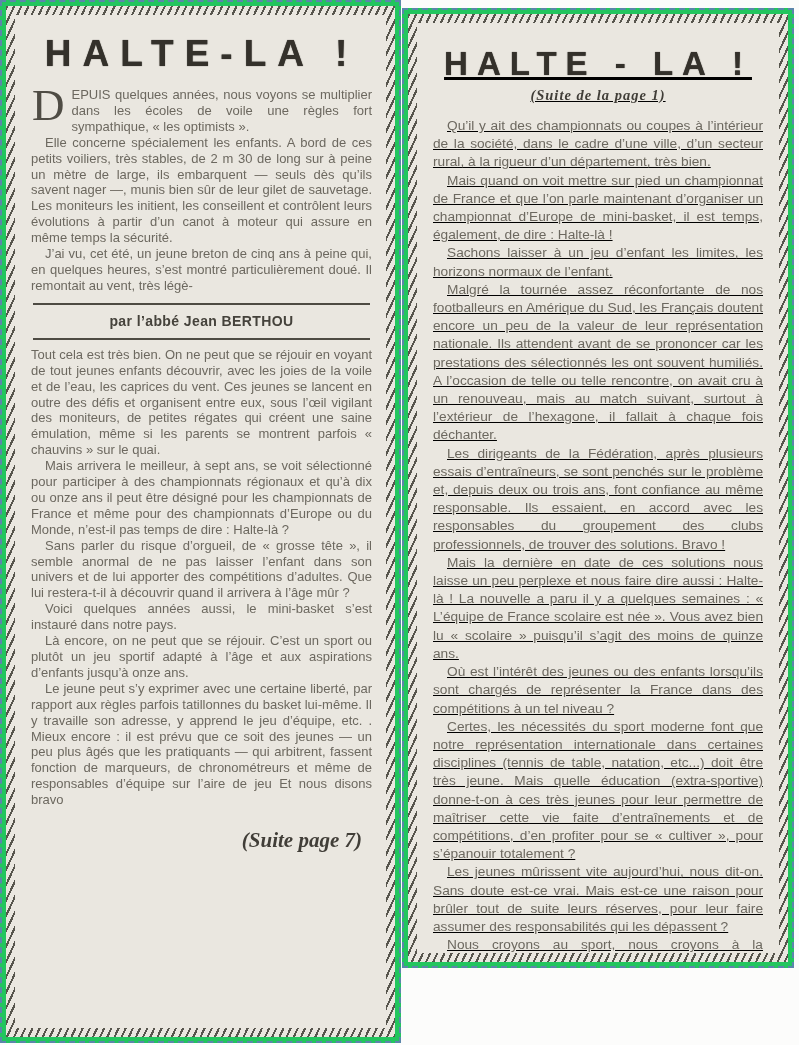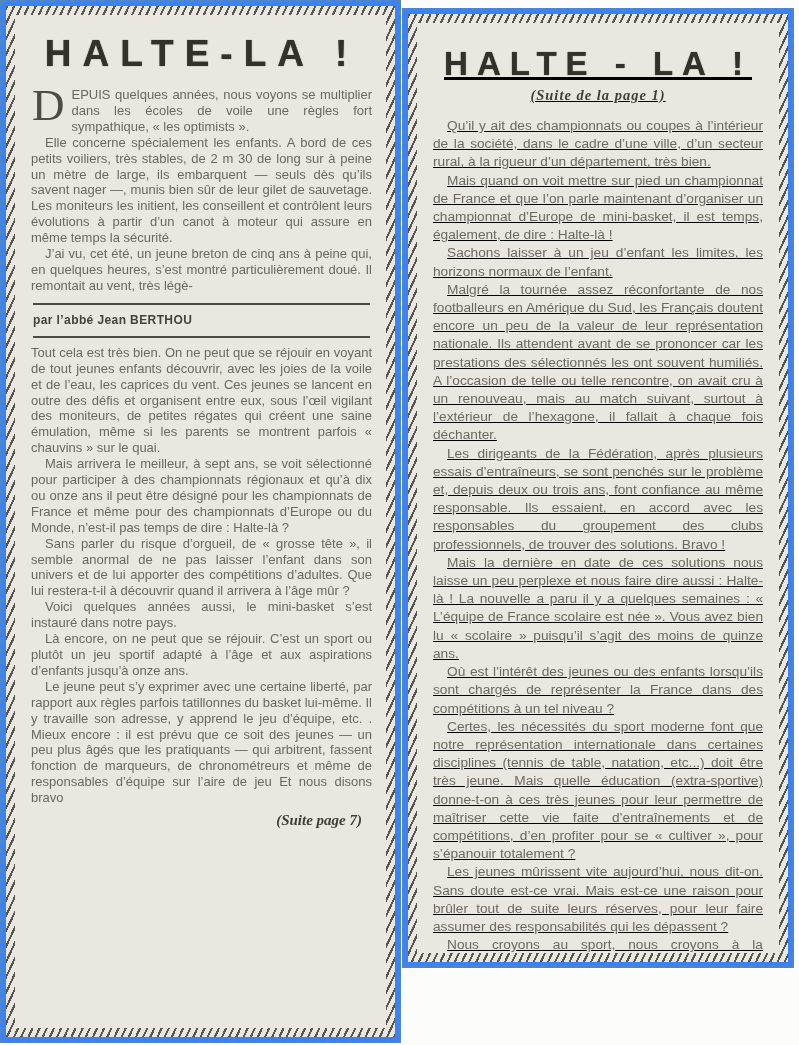--- a/index.html
+++ b/index.html
@@ -4,21 +4,21 @@
 <style>
   html,body { margin:0; padding:0; }
   body {
     width:799px; height:1045px; position:relative;
     background:#fcfcfb; overflow:hidden;
     font-family:"Liberation Sans", sans-serif;
   }
   .clipping {
     position:absolute; box-sizing:border-box;
     border:2px dashed #5b86ab;
-    background:#3b82f6; padding:4px;
+    background:#22c55e; padding:4px;
   }
   #clip-left  { left:0;   top:0;  width:401px; height:1043px; z-index:1; }
   #clip-right { left:402px; top:8px; width:392px; height:960px; z-index:2;text-decoration:underline; }
   .hatch-frame {
     width:100%; height:100%; box-sizing:border-box; padding:9px;
     background:repeating-linear-gradient(115deg,#57554d 0 2px,#eae7e0 2px 6.5px);
   }
   .paper {
     width:100%; height:100%; box-sizing:border-box;
     background:#eae7e0; overflow:hidden;
@@ -47,24 +47,24 @@
   #left-after p:first-child { text-indent:0; }
 
   .dropcap {
     float:left; font-family:"Liberation Serif", serif;
     font-size:45px; line-height:33px; padding:2px 7px 0 1px; color:#4f4c44;
   }
 
   .byline {
     margin:9px 2px 7px 2px; padding:8px 0 9px 0;
     border-top:2px solid #4e4b43; border-bottom:2.5px solid #4e4b43;
-    text-align:left; font-weight:bold; font-size:12px; color:#45423b;
+    text-align:center; font-weight:bold; font-size:14px; color:#45423b;
     letter-spacing:0.4px;
   }
-  .suite-note { display:block; text-align:right; font-size:15px; margin-top:6px; padding-right:10px; }
+  .suite-note { display:block; text-align:right; font-size:21px; margin-top:20px; padding-right:10px; }
 </style>
 </head>
 <body>
 
 <div class="clipping" id="clip-left">
   <div class="hatch-frame">
     <div class="paper">
 
       <div class="headline">HALTE-LA !</div>
 

